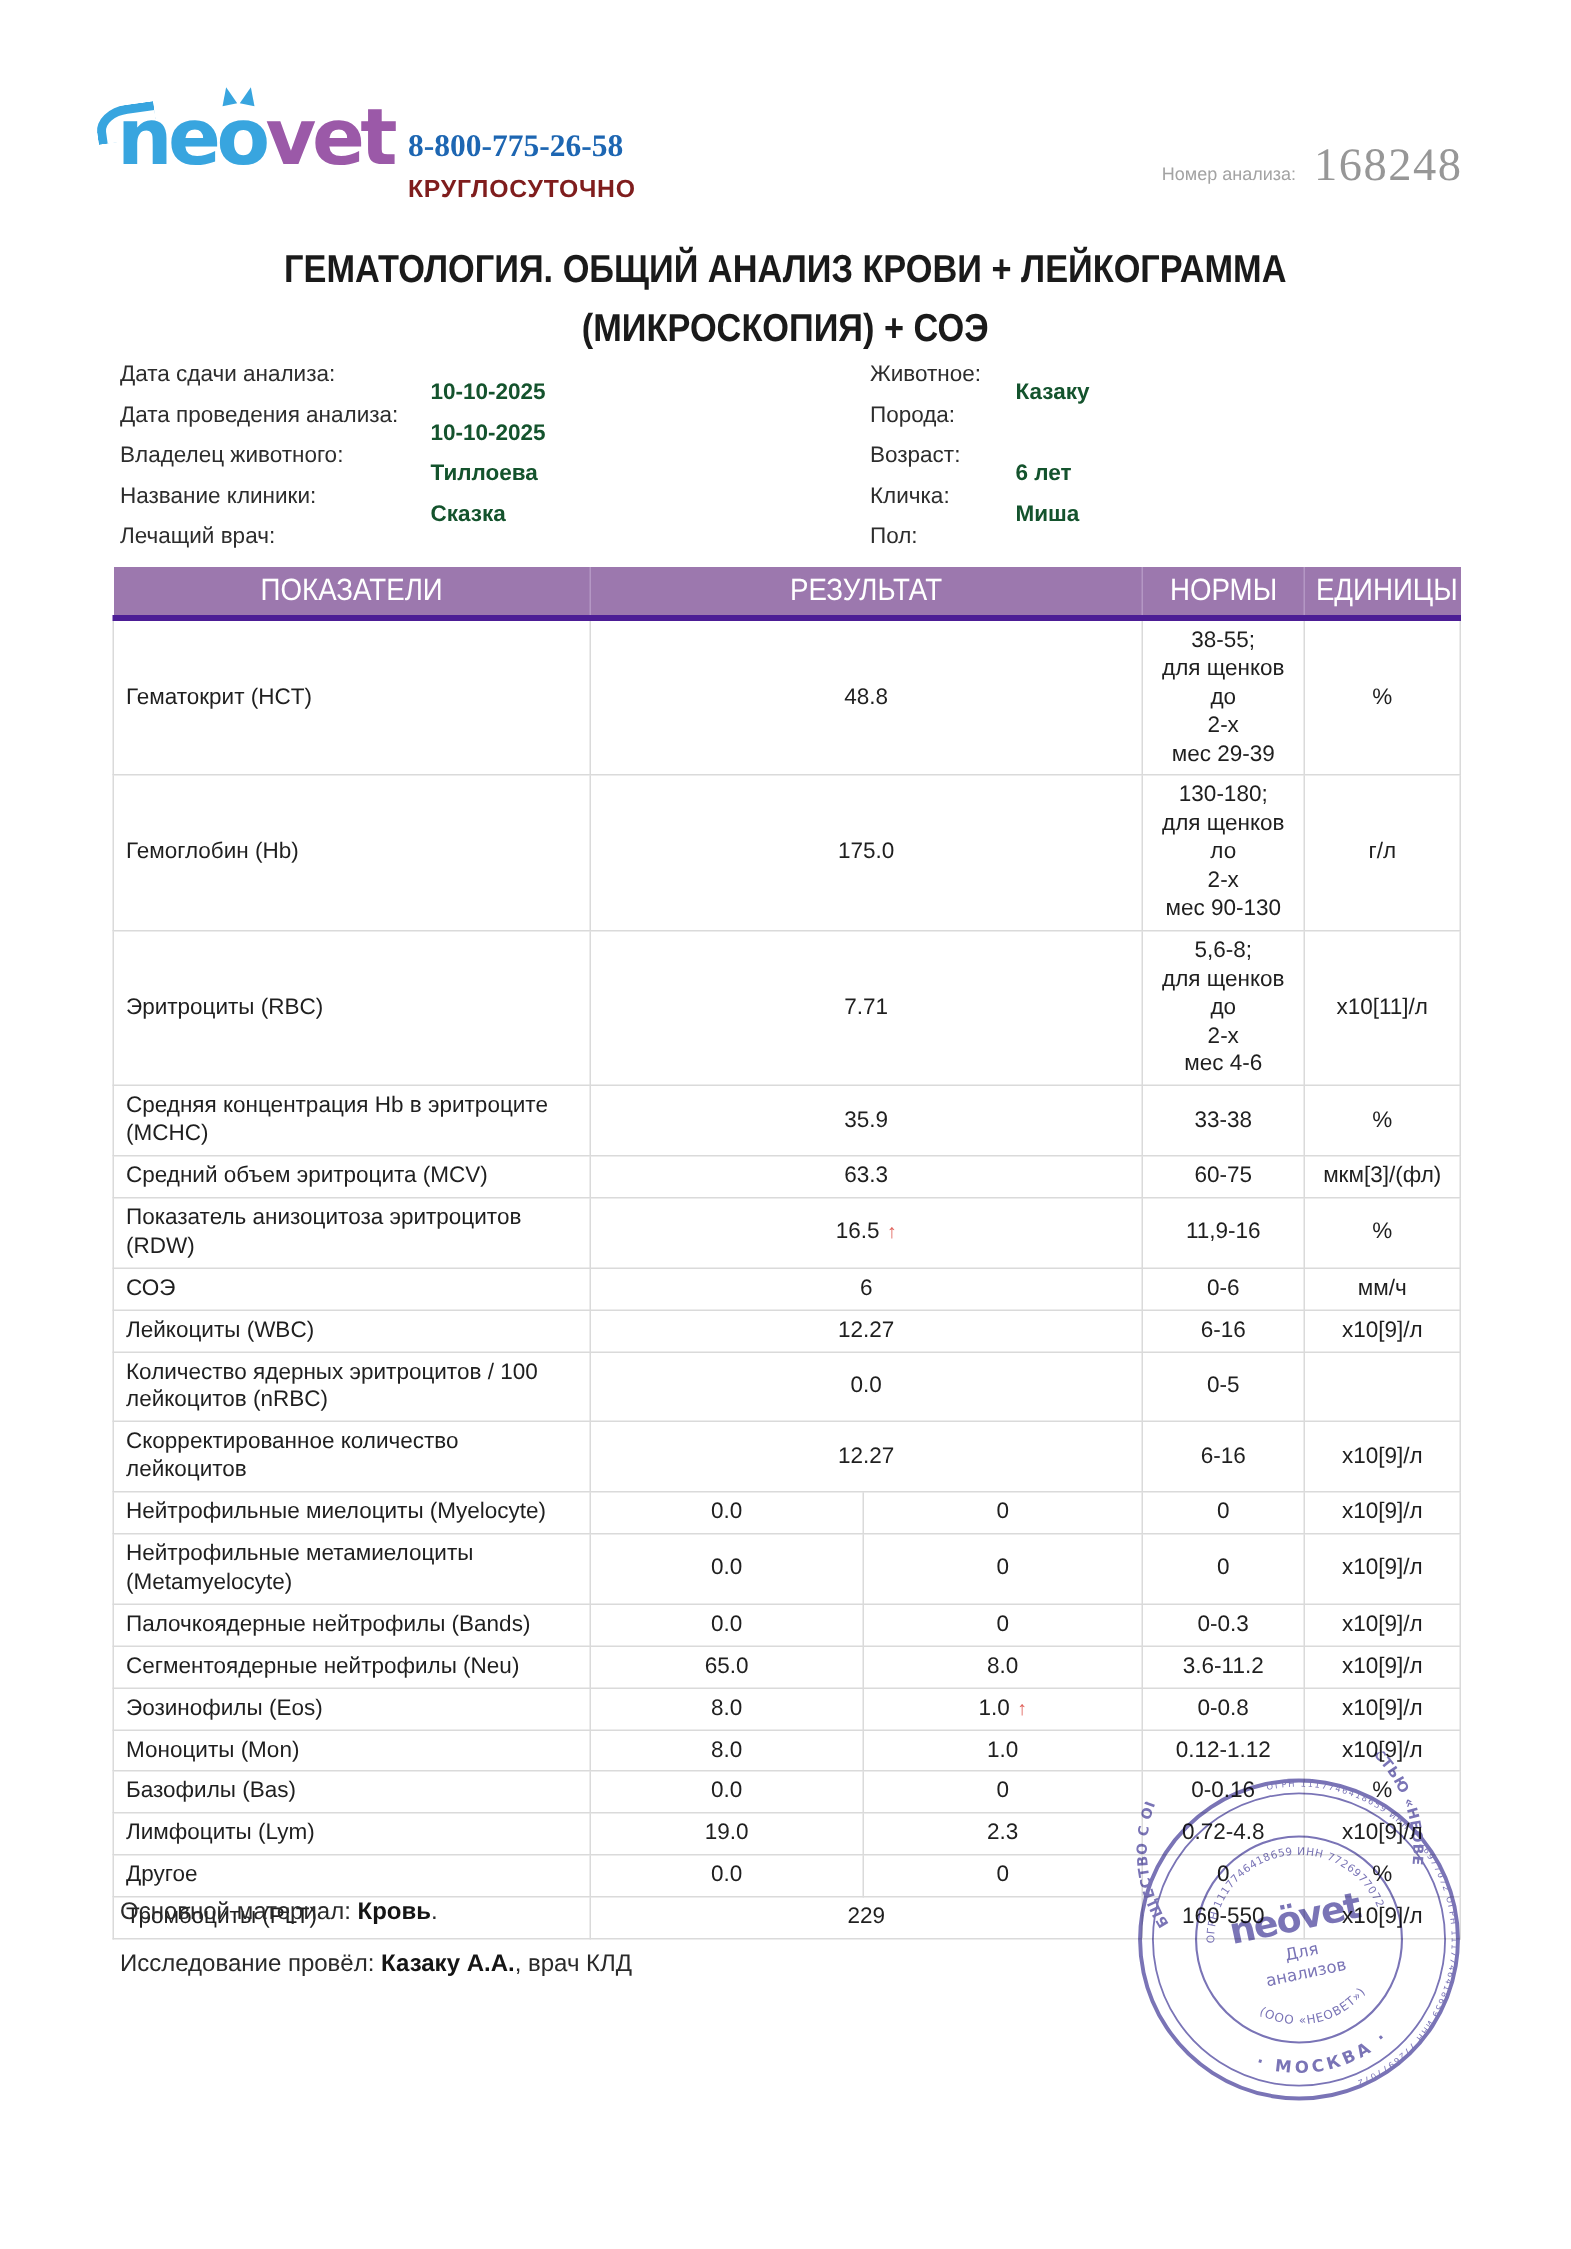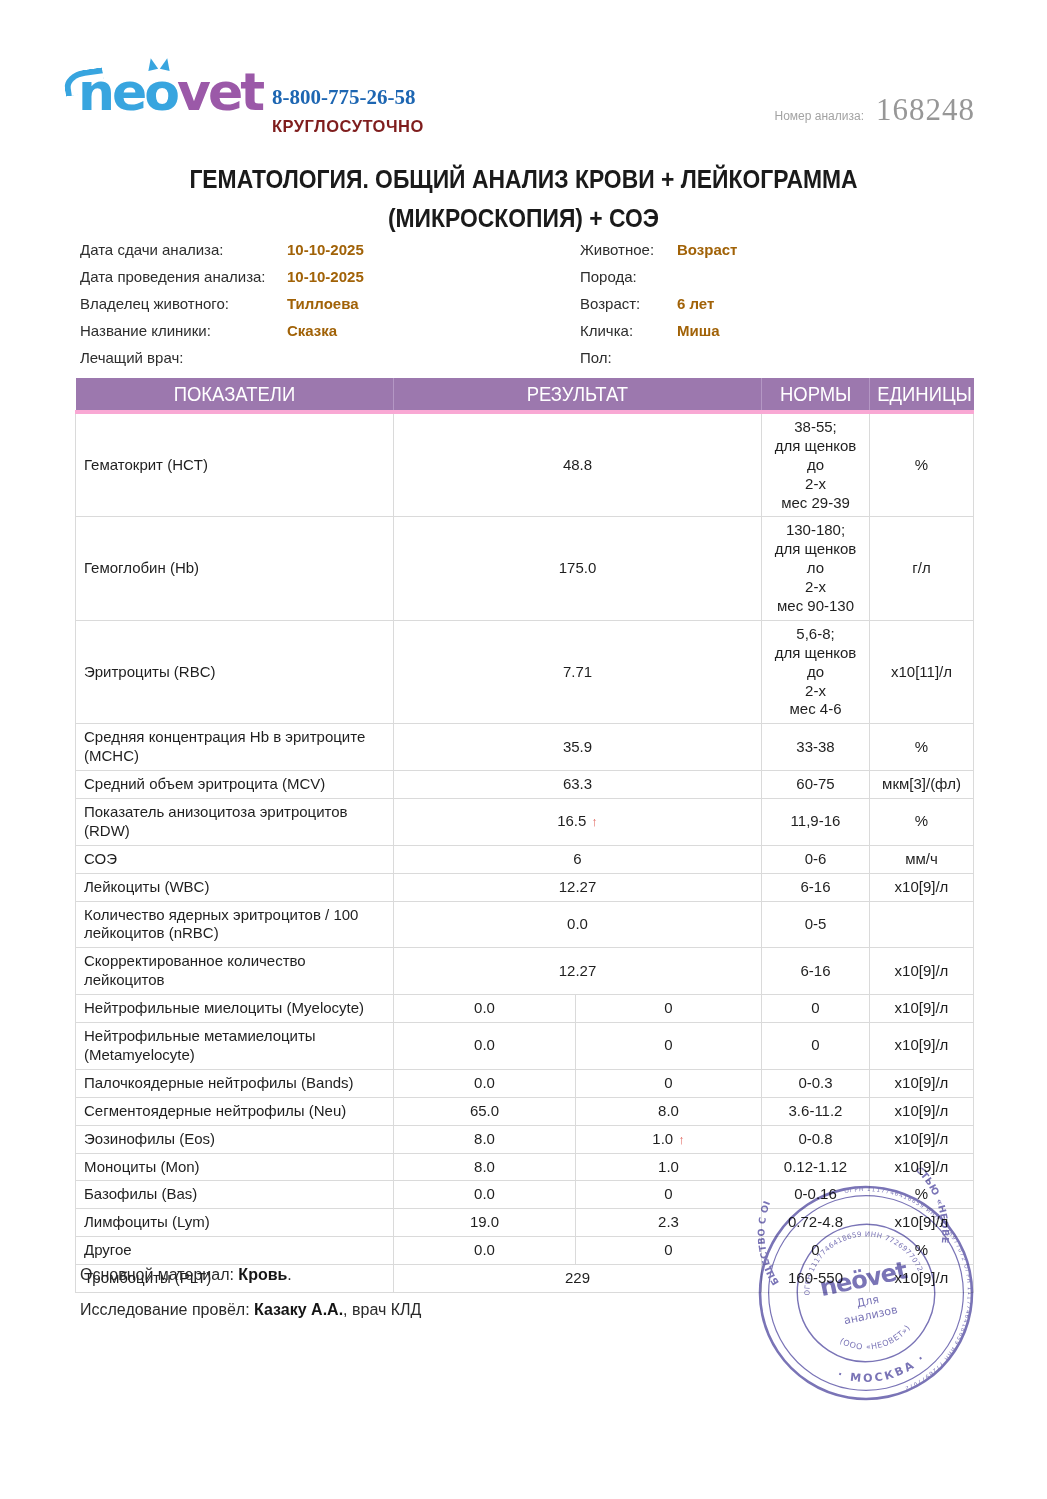--- a/index.html
+++ b/index.html
@@ -23,27 +23,27 @@
 
   
   .report-title{position:absolute;left:0;top:160px;width:1047px;text-align:center;font-weight:bold;font-size:26px;line-height:1.5;color:#1a1a1a;transform:scaleX(.88);}
 
   
   .info-col{position:absolute;top:241px;}
   .info-col.left{left:80px;width:440px;}
   .info-col.right{left:580px;width:400px;}
   .info-row{height:27px;position:relative;font-size:15px;}
   .info-label{color:#2d2d2d;}
-  .info-value{position:absolute;top:0;font-weight:bold;color:#a16207;}
+  .info-value{position:absolute;top:12px;font-weight:bold;color:#14532d;}
   .info-col.left .info-value{left:207px;}
   .info-col.right .info-value{left:97px;}
 
   
   table.results{position:absolute;left:75px;top:378px;width:898px;border-collapse:collapse;table-layout:fixed;font-size:15px;color:#1f1f1f;}
-  table.results th{background:#9c78ae;color:#fff;font-weight:normal;font-size:20.5px;padding:3px 2px;border-bottom:4px solid #f9a8d4;border-left:1px solid #b497c4;height:26px;}
+  table.results th{background:#9c78ae;color:#fff;font-weight:normal;font-size:20.5px;padding:3px 2px;border-bottom:4px solid #4c1d95;border-left:1px solid #b497c4;height:26px;}
   table.results th:first-child{border-left:none;}
   table.results td{border:1px solid #dadada;padding:4px 8px;line-height:1.26;vertical-align:middle;background:transparent;}
   td.row-label{text-align:left;}
   td.row-result,td.row-rel,td.row-abs,td.row-norm,td.row-unit,
   td.leukogram-label,td.rel-header,td.abs-header{text-align:center;}
   td.row-norm{white-space:pre-line;}
   .up-arrow{color:#e0635c;font-size:13px;margin-left:5px;}
   th .squeeze{display:inline-block;transform:scaleX(.9);}
 
   
@@ -79,21 +79,21 @@
 </div>
 
 <div class="info-col left" id="info-left">
     <div class="info-row"><span class="info-label">Дата сдачи анализа:</span><span class="info-value">10-10-2025</span></div>
     <div class="info-row"><span class="info-label">Дата проведения анализа:</span><span class="info-value">10-10-2025</span></div>
     <div class="info-row"><span class="info-label">Владелец животного:</span><span class="info-value">Тиллоева</span></div>
     <div class="info-row"><span class="info-label">Название клиники:</span><span class="info-value">Сказка</span></div>
     <div class="info-row"><span class="info-label">Лечащий врач:</span><span class="info-value"></span></div>
   </div>
 <div class="info-col right" id="info-right">
-    <div class="info-row"><span class="info-label">Животное:</span><span class="info-value">Возраст</span></div>
+    <div class="info-row"><span class="info-label">Животное:</span><span class="info-value">Казаку</span></div>
     <div class="info-row"><span class="info-label">Порода:</span><span class="info-value"></span></div>
     <div class="info-row"><span class="info-label">Возраст:</span><span class="info-value">6 лет</span></div>
     <div class="info-row"><span class="info-label">Кличка:</span><span class="info-value">Миша</span></div>
     <div class="info-row"><span class="info-label">Пол:</span><span class="info-value"></span></div>
   </div>
 
 <table class="results">
   <colgroup>
     <col style="width:318px">
       <col style="width:182px">

